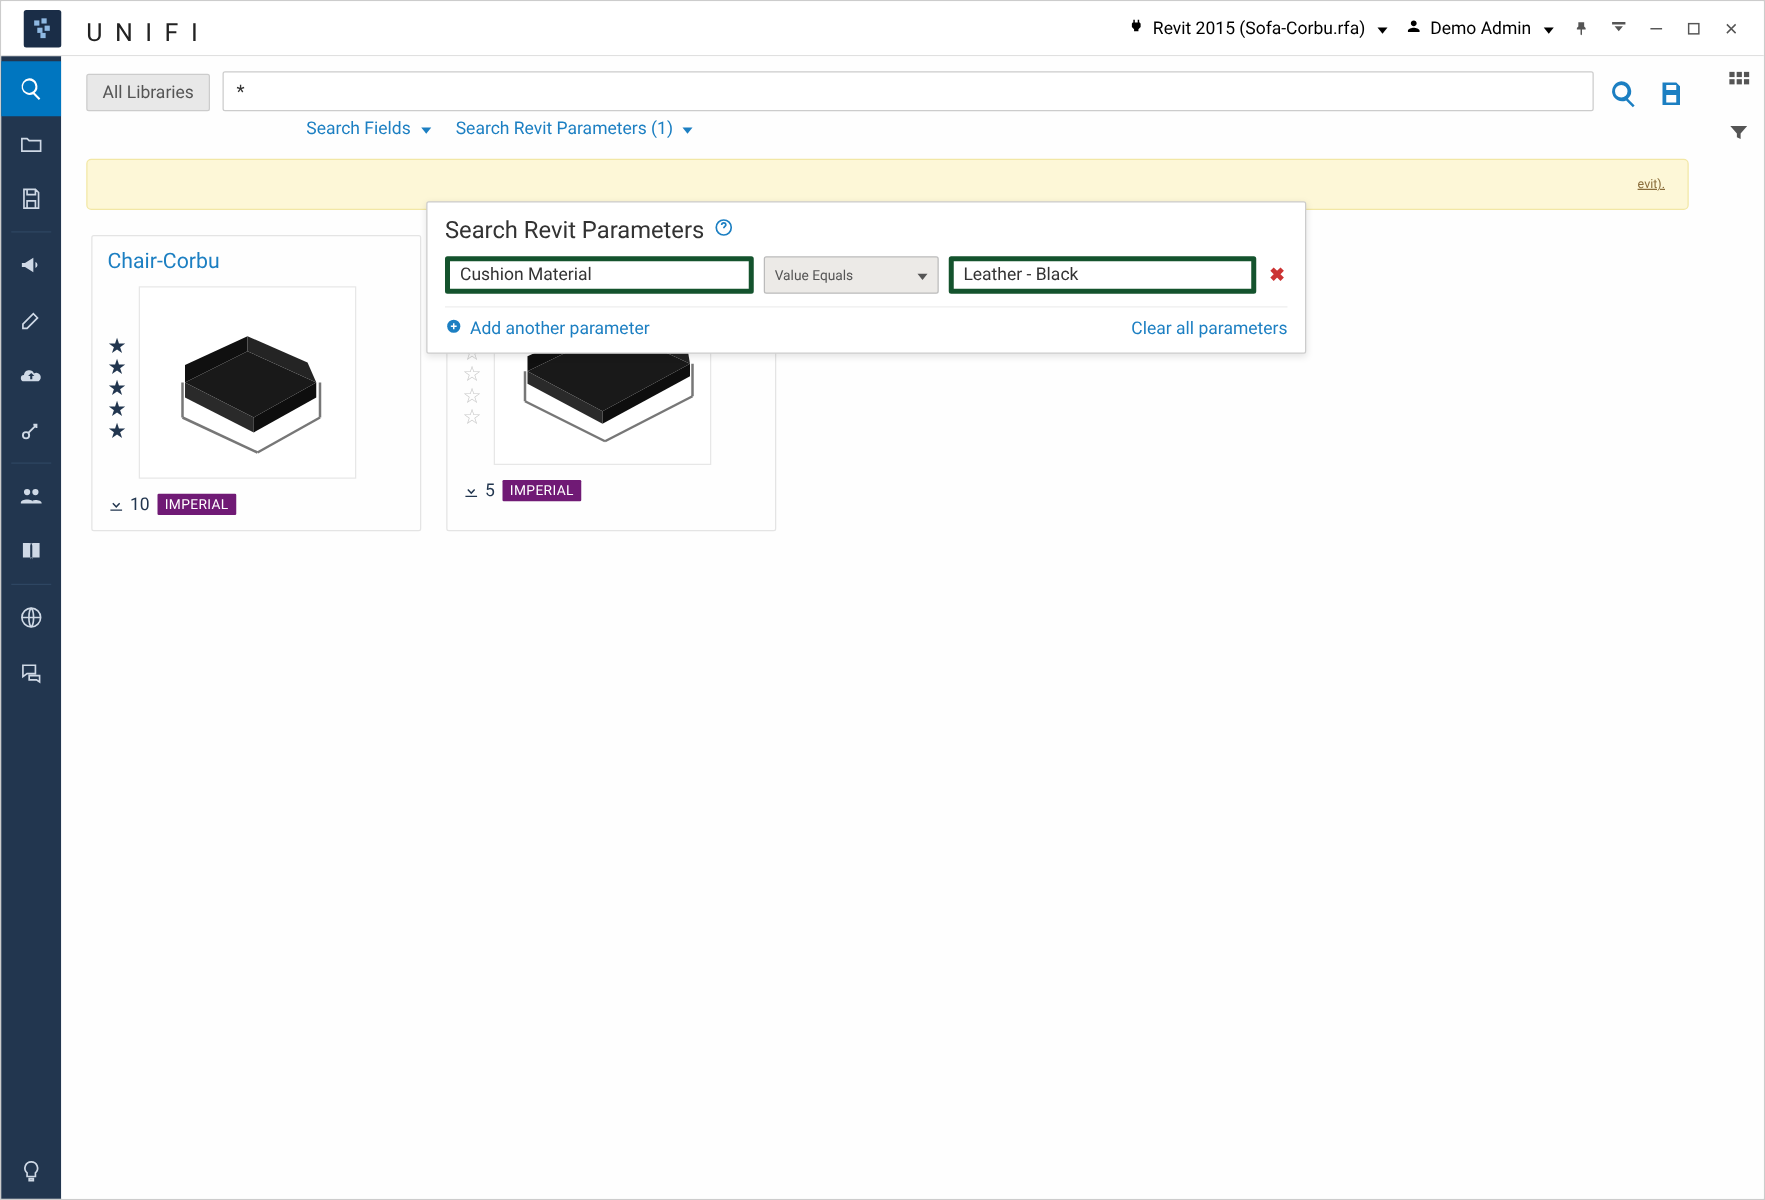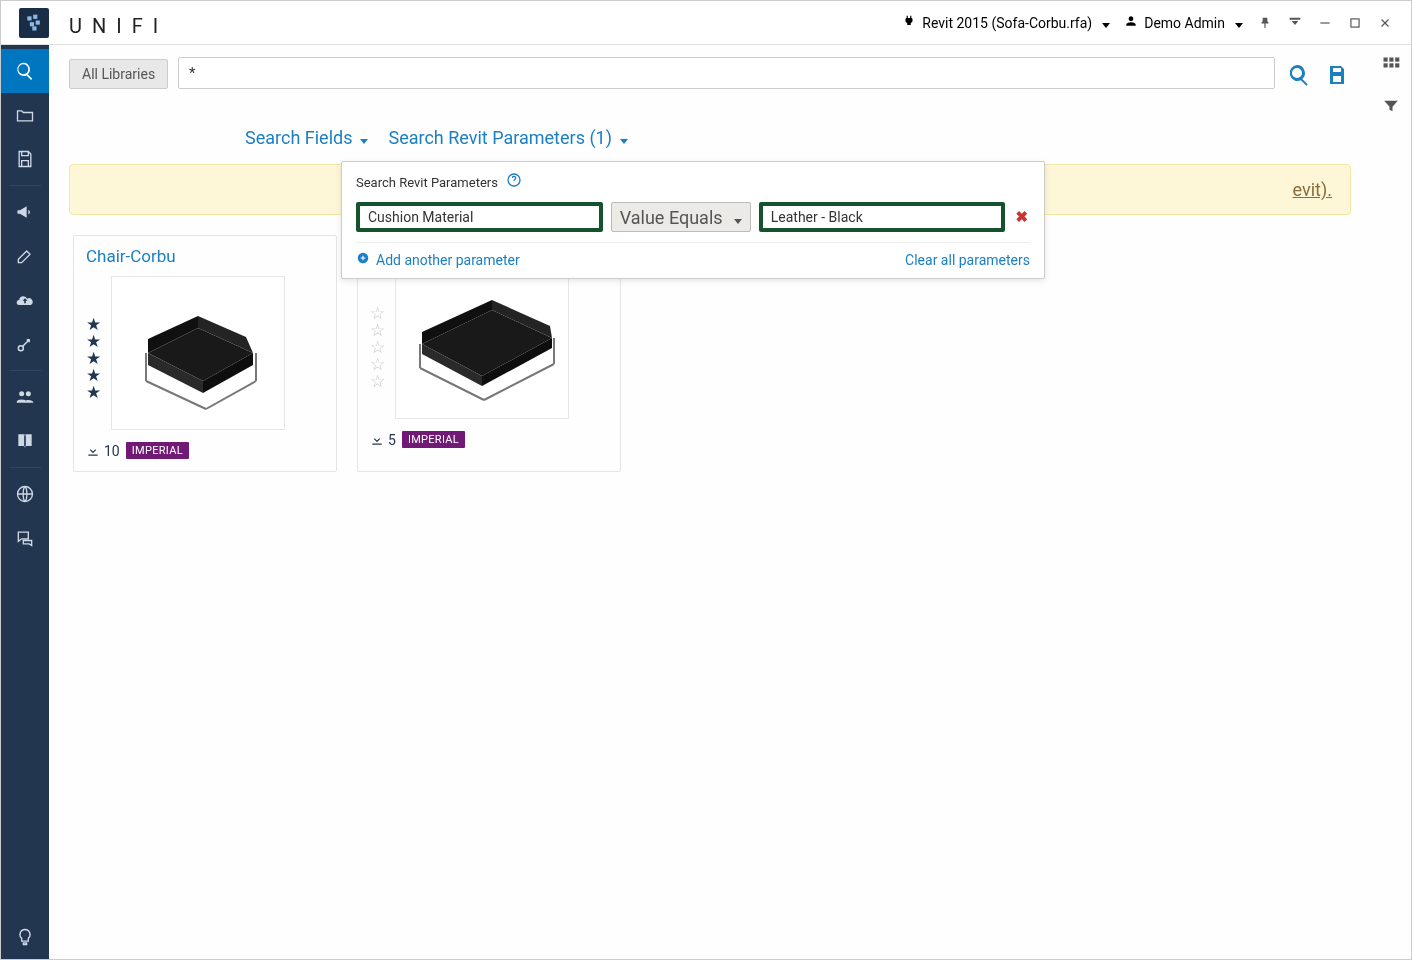--- a/index.html
+++ b/index.html
@@ -22,41 +22,41 @@
 .sidebar .grow { flex: 1; }
 .content { flex: 1; position: relative; background: #fefefe; display: flex; }
 .content-main { flex: 1; position: relative; }
 .right-rail { width: 40px; display: flex; flex-direction: column; align-items: center; padding-top: 10px; gap: 18px; color: #555; }
 .right-rail .ricon { cursor: pointer; }
 .searchbar-row { display: flex; align-items: flex-end; gap: 10px; padding: 12px 20px 0 20px; }
 .lib-select { background: #e8e8e8; border: 1px solid #ccc; border-radius: 2px; padding: 6px 12px; color: #555; font-size: 14px; cursor: pointer; }
 .search-input { flex: 1; border: 1px solid #ccc; border-radius: 2px; height: 32px; padding: 0 10px; font-size: 15px; color: #333; }
 .search-btn { width: 28px; height: 28px; cursor: pointer; color: #1c7fc2; display:flex; align-items:center; justify-content:center; }
 .search-btn svg { width: 24px; height: 24px; }
-.filter-row { display: flex; gap: 20px; padding: 6px 20px 0 196px; font-size: 18px; margin-top: 32px; }
+.filter-row { display: flex; gap: 20px; padding: 6px 20px 0 196px; font-size: 14px; }
 .filter-link { color: #1c7fc2; cursor: pointer; display: inline-flex; align-items: center; gap: 4px; }
-.yellow-banner { margin: 16px 20px 0 20px; background: #fdf7d7; border: 1px solid #f2e7a5; border-radius: 4px; padding: 14px 18px; color: #8a6d3b; font-size: 18px; display: flex; justify-content: flex-start; }
+.yellow-banner { margin: 16px 20px 0 20px; background: #fdf7d7; border: 1px solid #f2e7a5; border-radius: 4px; padding: 14px 18px; color: #8a6d3b; font-size: 10px; display: flex; justify-content: flex-start; }
 .results { display: flex; gap: 20px; padding: 20px 24px; }
 .card { width: 264px; border: 1px solid #e4e4e4; border-radius: 2px; background: #fefefe; padding: 10px 12px 12px 12px; position: relative; }
 .card-title { color: #1c7fc2; font-size: 17px; margin-bottom: 10px; cursor: pointer; display: inline-block; }
 .card-body { display: flex; align-items: flex-start; gap: 10px; }
 .rating-col { display: flex; flex-direction: column; gap: 0px; margin-top: 40px; }
 .rating-col .star { color: #22364f; font-size: 17px; line-height: 17px; }
 .rating-col .star.empty { color: #c7c7c7; }
 .thumb-wrap { border: 1px solid #e7e7e7; padding: 6px; background: #fff; }
 .thumb { width: 160px; height: 140px; background: #fff; display: flex; align-items: center; justify-content: center; }
 .card-footer { display: flex; align-items: center; gap: 6px; margin-top: 12px; font-size: 14px; }
 .dl-indicator { color: #22364f; display: flex; align-items: center; gap: 4px; }
 .badge { background: #701a75; color: #fff; font-size: 11px; padding: 2px 6px; border-radius: 1px; letter-spacing: 0.3px; }
 .popover { position: absolute; left: 292px; top: 116px; width: 704px; background: #fff; border: 1px solid #ccc; border-radius: 2px; box-shadow: 0 2px 6px rgba(0,0,0,0.1); z-index: 10; padding: 10px 14px; }
-.popover-title { font-size: 13px; color: #333; display: flex; align-items: center; gap: 8px; margin-bottom: 10px; }
+.popover-title { font-size: 19px; color: #333; display: flex; align-items: center; gap: 8px; margin-bottom: 10px; }
 .popover-title .help { color: #1c7fc2; font-size: 16px; cursor: pointer; }
 .param-row { display: flex; gap: 8px; align-items: center; margin-bottom: 10px; }
 .param-input { flex: 1; border: 4px solid #14532d; border-radius: 2px; height: 30px; padding: 0 8px; font-size: 14px; color: #333; background:#fff; }
-.param-select { width: 140px; border: 1px solid #bbb; border-radius: 2px; height: 30px; padding: 0 8px; font-size: 18px; color: #555; background: #eceae7; display: flex; align-items: center; justify-content: space-between; cursor: pointer; }
+.param-select { width: 140px; border: 1px solid #bbb; border-radius: 2px; height: 30px; padding: 0 8px; font-size: 11px; color: #555; background: #eceae7; display: flex; align-items: center; justify-content: space-between; cursor: pointer; }
 .param-remove { color: #c33; cursor: pointer; font-size: 15px; font-weight: bold; padding: 0 2px; }
 .popover-footer { display: flex; justify-content: space-between; align-items: center; border-top: 1px solid #eee; padding-top: 8px; }
 .pf-link { color: #1c7fc2; cursor: pointer; font-size: 14px; display: inline-flex; align-items: center; gap: 6px; }
 .yellow-banner .banner-link { text-decoration: underline; cursor: pointer; }
 .caret-down::after { content: ""; display: inline-block; width: 0; height: 0; margin-left: 4px; border-left: 4px solid transparent; border-right: 4px solid transparent; border-top: 5px solid currentColor; }
 </style>
 </head>
 <body>
 
 <div class="app-frame">

